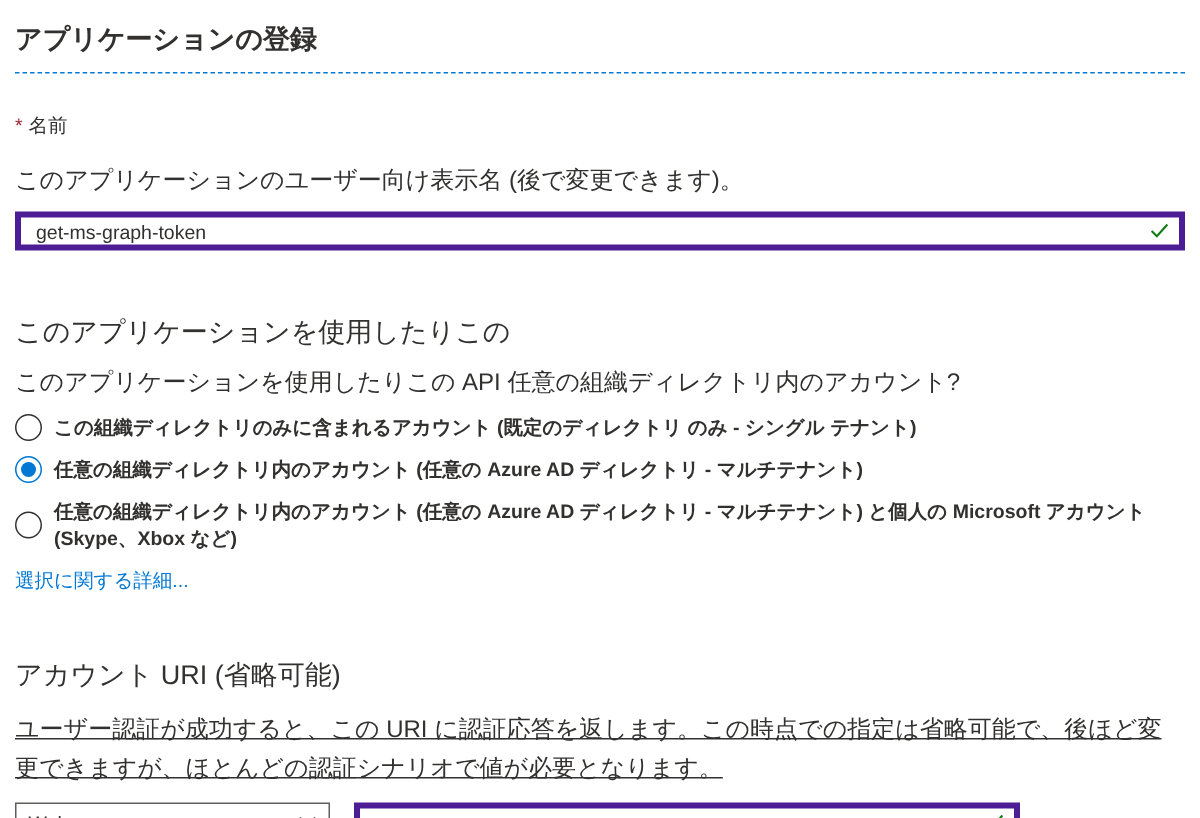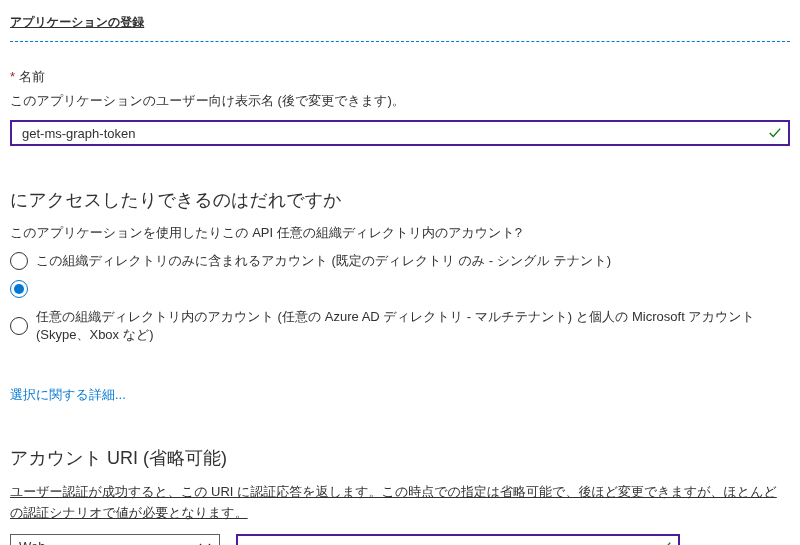--- a/index.html
+++ b/index.html
@@ -6,43 +6,42 @@
   body {
     margin: 0;
     padding: 10px 10px 10px 10px;
     font-family: "Segoe UI", "Yu Gothic UI", Meiryo, sans-serif;
     font-size: 13px;
     color: #323130;
     background: #fff;
     width: 800px;
   }
   .page-title {
-    font-size: 12px;
+    font-size: 18px;
     font-weight: 600;
     padding: 4px 0 10px 0;
-    text-decoration: underline;
   }
   .dashed-sep {
     border: none;
     border-top: 1px dashed #0078d4;
     margin: 0 0 26px 0;
   }
   .req-star { color: #a4262c; margin-right: 4px; }
   .field-label {
     font-size: 13px;
-    margin-bottom: 6px;
+    margin-bottom: 17px;
   }
   .field-desc {
-    font-size: 13px;
+    font-size: 16px;
     margin-bottom: 10px;
     color: #323130;
   }
   .text-input-wrap {
     position: relative;
-    border: 2px solid #4c1d95;
+    border: 4px solid #4c1d95;
     height: 26px;
     display: flex;
     align-items: center;
     padding: 0 26px 0 8px;
   }
   .text-input {
     border: none;
     outline: none;
     width: 100%;
     font-size: 13px;
@@ -87,27 +86,28 @@
   .radio-inner {
     width: 10px;
     height: 10px;
     border-radius: 50%;
     background: #0078d4;
     display: none;
   }
   .radio-outer.selected .radio-inner { display:block; }
   .radio-label {
     font-size: 13px;
+    font-weight: bold;
   }
   .link {
     color: #0078d4;
     font-size: 13px;
     cursor: pointer;
     display: inline-block;
-    margin-top: 32px;
+    margin-top: 0;
   }
   .redirect-row {
     display: flex;
     gap: 16px;
     align-items: stretch;
     margin-top: 4px;
   }
   .select-box {
     width: 210px;
     height: 26px;
@@ -141,31 +141,32 @@
 <div class="text-input-wrap">
   <input class="text-input" type="text" value="get-ms-graph-token" style="">
   <span class="check-icon">
     <svg viewBox="0 0 16 16" width="14" height="14">
         <path d="M2 8 L6 12 L14 3" stroke="#107c10" stroke-width="1.6" fill="none"></path>
       </svg>
   </span>
 </div>
 
 
-<div class="section-title">にアクセスしたりできるのはだれですか</div>
+<div class="section-title">このアプリケーションを使用したりこの</div>
 <div class="field-desc">このアプリケーションを使用したりこの API 任意の組織ディレクトリ内のアカウント?</div>
 
 <div class="radio-row">
   <span class="radio-outer"></span>
   <span class="radio-label">この組織ディレクトリのみに含まれるアカウント (既定のディレクトリ のみ - シングル テナント)</span>
 </div>
 <div class="radio-row">
   <span class="radio-outer selected">
       <span class="radio-inner"></span>
     </span>
+  <span class="radio-label">任意の組織ディレクトリ内のアカウント (任意の Azure AD ディレクトリ - マルチテナント)</span>
 </div>
 <div class="radio-row">
   <span class="radio-outer"></span>
   <span class="radio-label">任意の組織ディレクトリ内のアカウント (任意の Azure AD ディレクトリ - マルチテナント) と個人の Microsoft アカウント (Skype、Xbox など)</span>
 </div>
 
 <span class="link">選択に関する詳細...</span>
 
 
 <div class="section-title">アカウント URI (省略可能)</div>

